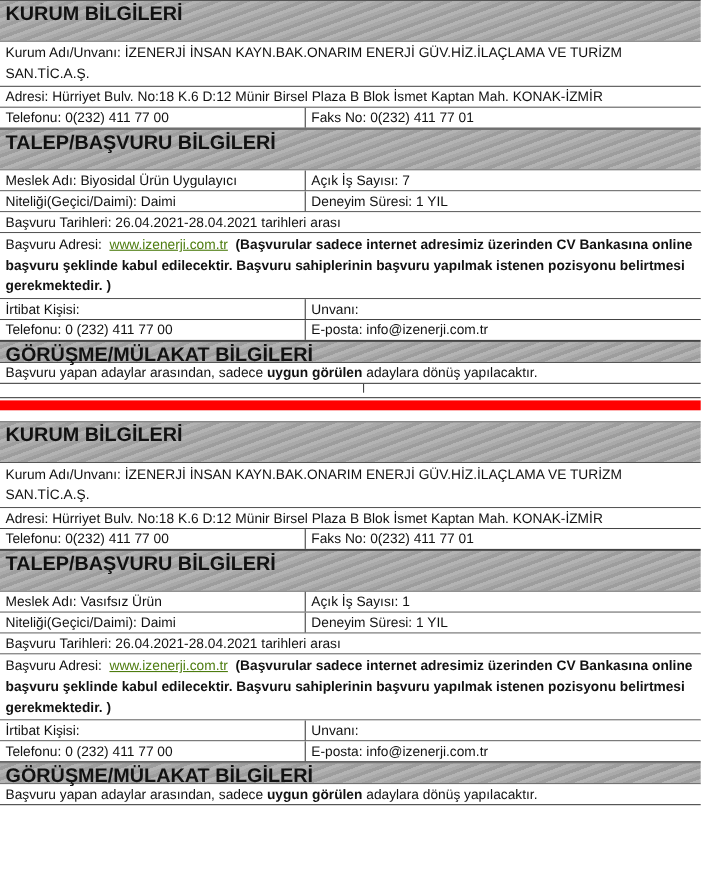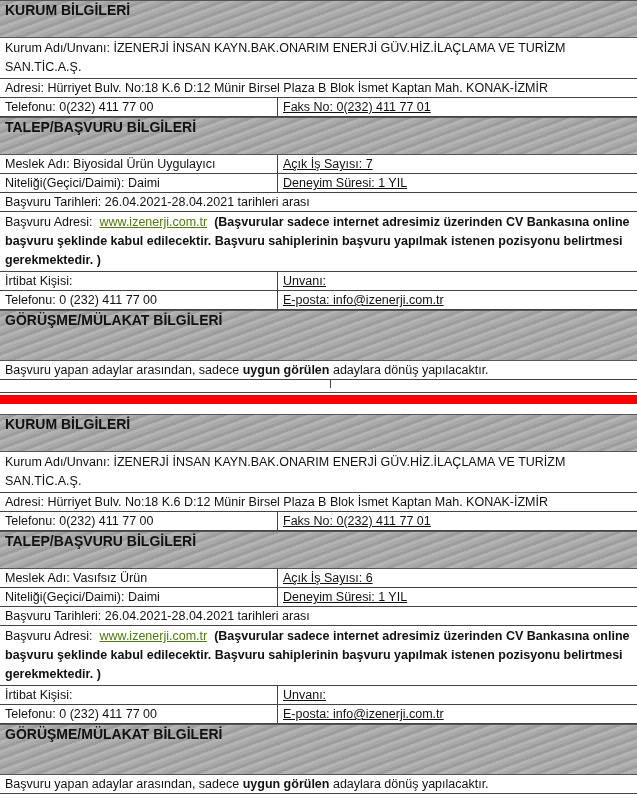--- a/index.html
+++ b/index.html
@@ -11,31 +11,31 @@
   }
   .doc { position: relative; width: 637px; }
   .block { position: relative; width: 637px; }
   .sec-head {
     height: 38px;
     background: repeating-linear-gradient(160deg, #a9a9a9 0px, #a9a9a9 3px, #9d9d9d 3px, #9d9d9d 6px, #b3b3b3 6px, #b3b3b3 9px);
     border-top: 1px solid #555;
     border-bottom: 1px solid #555;
     padding: 1px 0 0 5px;
     box-sizing: border-box;
-    font-weight: bold; font-size: 14px; color: #111;
+    font-weight: bold; font-size: 18px; color: #111;
   }
-  .sec-head.short { height: 51px; }
+  .sec-head.short { height: 20px; }
   .row {
     display: flex; border-bottom: 1px solid #444;
     min-height: 19px; box-sizing: border-box;
     line-height: 18px; background: #fff;
   }
   .cell { padding: 0 5px; box-sizing: border-box; white-space: nowrap; }
   .cell.l { width: 278px; border-right: 1px solid #444; }
-  .cell.r { flex: 1; text-decoration: underline; }
+  .cell.r { flex: 1; }
   .cell.full { flex: 1; white-space: normal; }
   .wrap2 { line-height: 19px; padding-top: 1px; padding-bottom: 1px; }
   .link { text-decoration: underline; color: #4d7c0f; }
   .b { font-weight: bold; }
   .tail { height: 12px; border-bottom: 1px solid #444; position: relative; }
   .tail .tick { position: absolute; left: 330px; top: 0; width: 1px; height: 8px; background: #444; }
   .red-divider { height: 9px; background: #ff0000; margin: 2px 0 10px 0; }
 </style>
 </head>
 <body>
@@ -117,21 +117,21 @@
       </div>
     </div>
     <div class="row">
       <div class="cell l">Telefonu: 0(232) 411 77 00</div>
       <div class="cell r">Faks No: 0(232) 411 77 01</div>
     </div>
 
     <div class="sec-head">TALEP/BAŞVURU BİLGİLERİ</div>
     <div class="row">
       <div class="cell l">Meslek Adı:  Vasıfsız Ürün</div>
-      <div class="cell r">Açık İş Sayısı: 6</div>
+      <div class="cell r">Açık İş Sayısı: 1</div>
     </div>
     <div class="row">
       <div class="cell l">Niteliği(Geçici/Daimi): Daimi</div>
       <div class="cell r">Deneyim Süresi: 1 YIL</div>
     </div>
     <div class="row">
       <div class="cell full">Başvuru Tarihleri: 26.04.2021-28.04.2021 tarihleri arası</div>
     </div>
     <div class="row">
       <div class="cell full wrap2">

